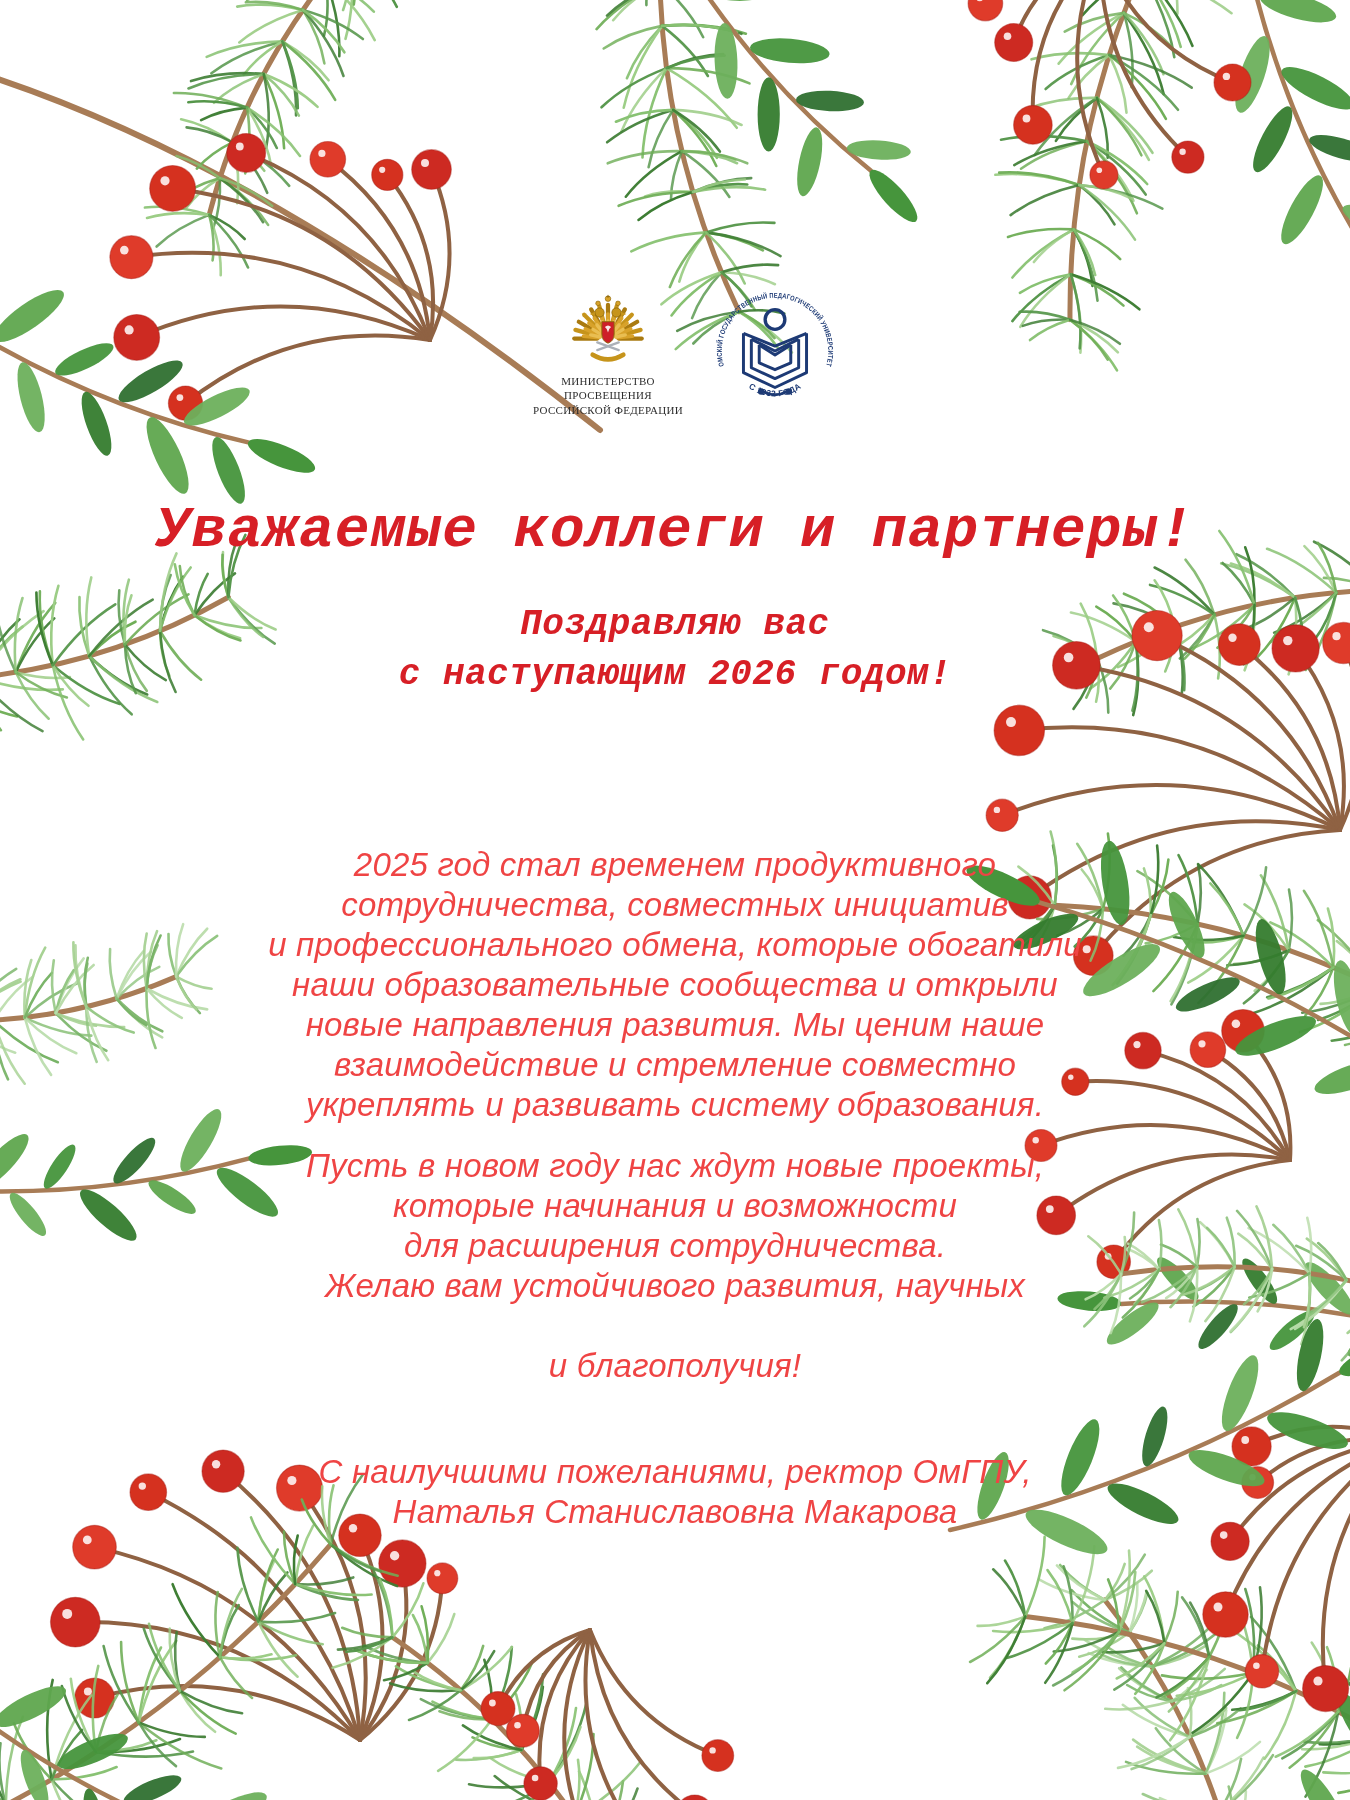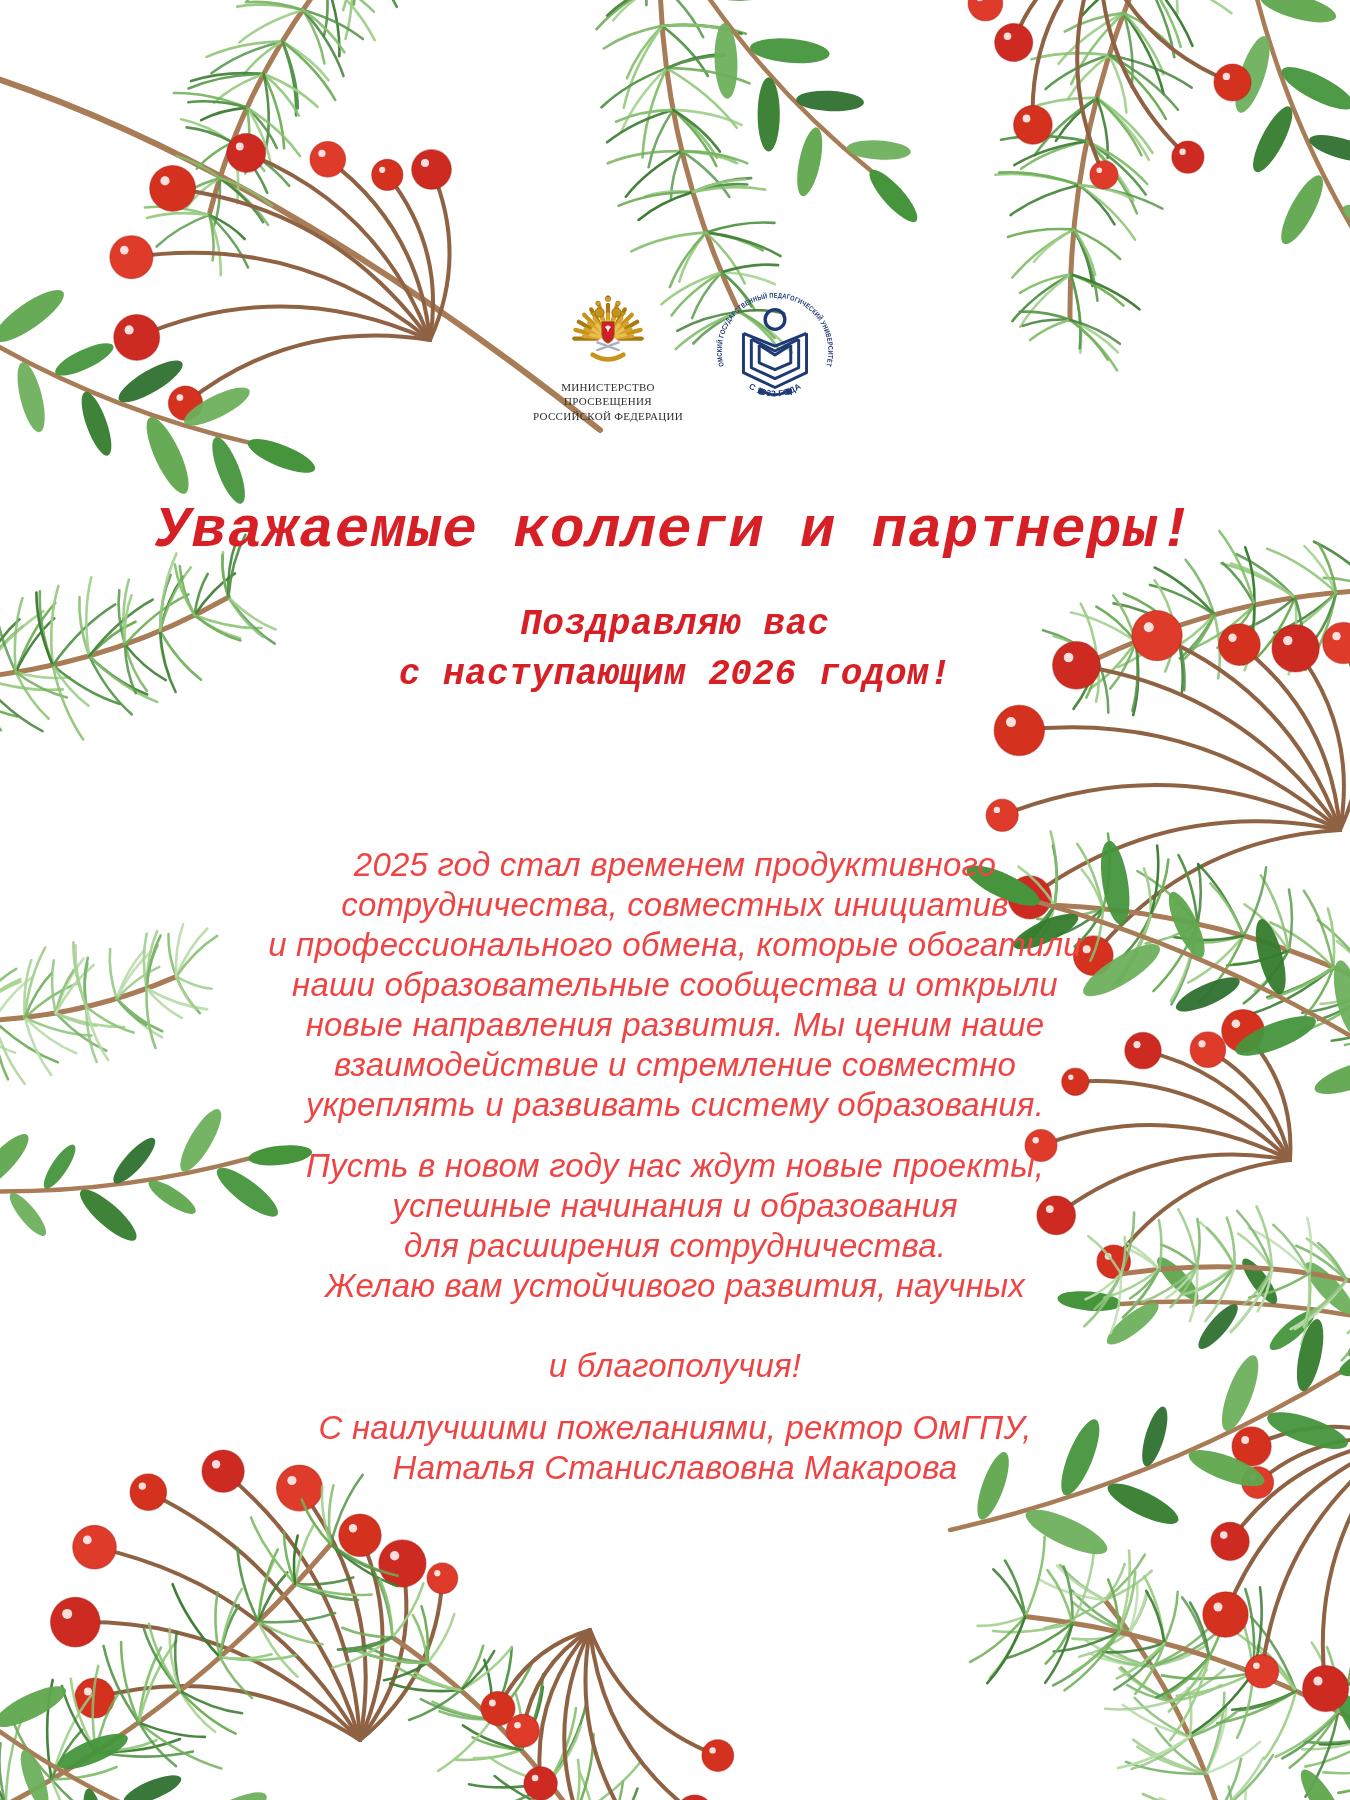--- a/index.html
+++ b/index.html
@@ -12,21 +12,21 @@
   .decor{ position:absolute; left:0; top:0; width:1350px; height:1800px; z-index:1; }
   .content{ position:absolute; inset:0; z-index:2; text-align:center; }
 
   
   .logo-ministry{
     position:absolute; left:518px; top:294px; width:180px; margin:0;
     display:flex; flex-direction:column; align-items:center;
   }
   .logo-ministry svg{ width:92px; height:80px; }
   .logo-ministry figcaption{
-    margin-top:6px; font-family:"Liberation Serif", serif;
+    margin-top:0; font-family:"Liberation Serif", serif;
     font-size:11px; line-height:1.3; letter-spacing:.3px; color:#2d2d2d;
   }
   .logo-univ{ position:absolute; left:706px; top:282px; width:138px; height:138px; margin:0; }
   .logo-univ svg{ width:138px; height:138px; }
 
   
   .h-script{
     position:absolute; left:60px; right:60px; margin:0;
     font-family:Liberation Mono, monospace; font-style:italic; font-weight:bold;
     color:var(--accent); text-align:center;
@@ -36,21 +36,21 @@
 
   
   .para{
     position:absolute; left:130px; right:130px; margin:0;
     font-family:"Liberation Sans", sans-serif; font-style:italic;
     font-size:33px; line-height:40px; color:#ef4444; letter-spacing:.2px;
     text-align:center;
   }
   .para1{ top:845px; }
   .para2{ top:1146px; }
-  .sig{ top:1408px; }
+  .sig{ top:1452px; }
 </style>
 </head>
 <body>
 
 <div class="page">
 
   <svg class="decor" viewBox="0 0 1350 1800" xmlns="http://www.w3.org/2000/svg">
       <path d="M-30,70 Q260,160 600,430" stroke="#a87c56" stroke-width="6" fill="none" stroke-linecap="round"></path>
       <path d="M350,-50 Q247.8,65.5 209.2,214.9" stroke="#a87c56" stroke-width="5" fill="none" stroke-linecap="round"></path>
       <path d="M350.0,-50.0 Q381.4,-23.4 396.8,6.9" stroke="#55964a" stroke-width="2.6" fill="none" stroke-linecap="round" opacity="1.00"></path>
@@ -1252,21 +1252,21 @@
       <span class="bl">сотрудничества, совместных инициатив</span><br>
       <span class="bl">и профессионального обмена, которые обогатили</span><br>
       <span class="bl">наши образовательные сообщества и открыли</span><br>
       <span class="bl">новые направления развития. Мы ценим наше</span><br>
       <span class="bl">взаимодействие и стремление совместно</span><br>
       <span class="bl">укреплять и развивать систему образования.</span>
     </p>
 
     <p class="para para2">
       <span class="bl">Пусть в новом году нас ждут новые проекты,</span><br>
-      <span class="bl">успешные начинания и образования</span><br>
+      <span class="bl">которые начинания и возможности</span><br>
       <span class="bl">для расширения сотрудничества.</span><br>
       <span class="bl">Желаю вам устойчивого развития, научных</span><br>
       <br>
       <span class="bl">и благополучия!</span>
     </p>
 
     <p class="para sig">
       <span class="bl">С наилучшими пожеланиями, ректор ОмГПУ,</span><br>
       <span class="bl">Наталья Станиславовна Макарова</span>
     </p>

